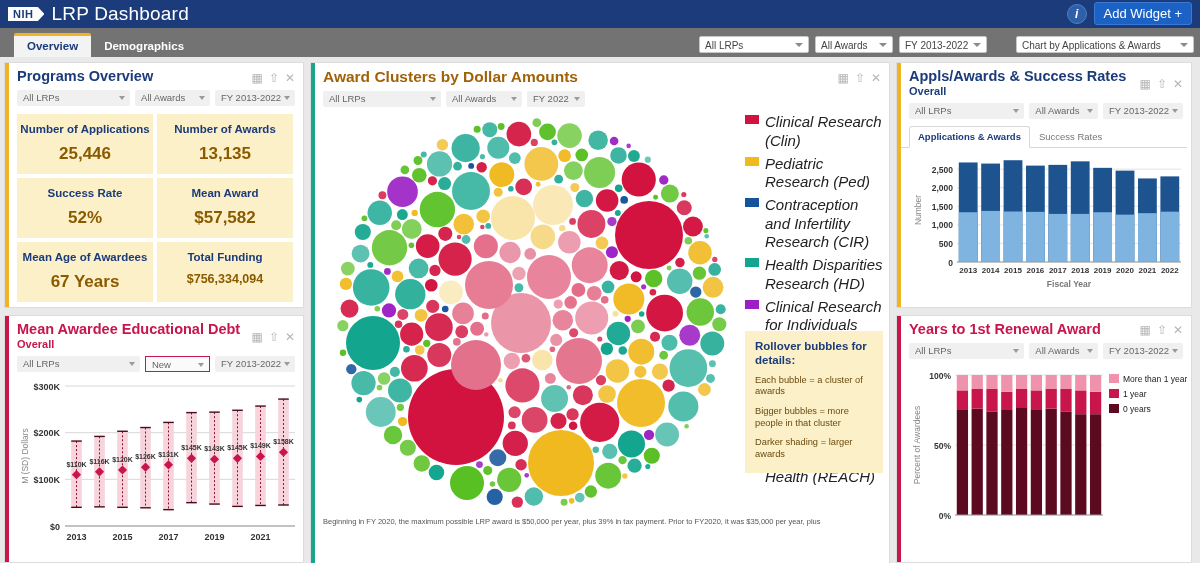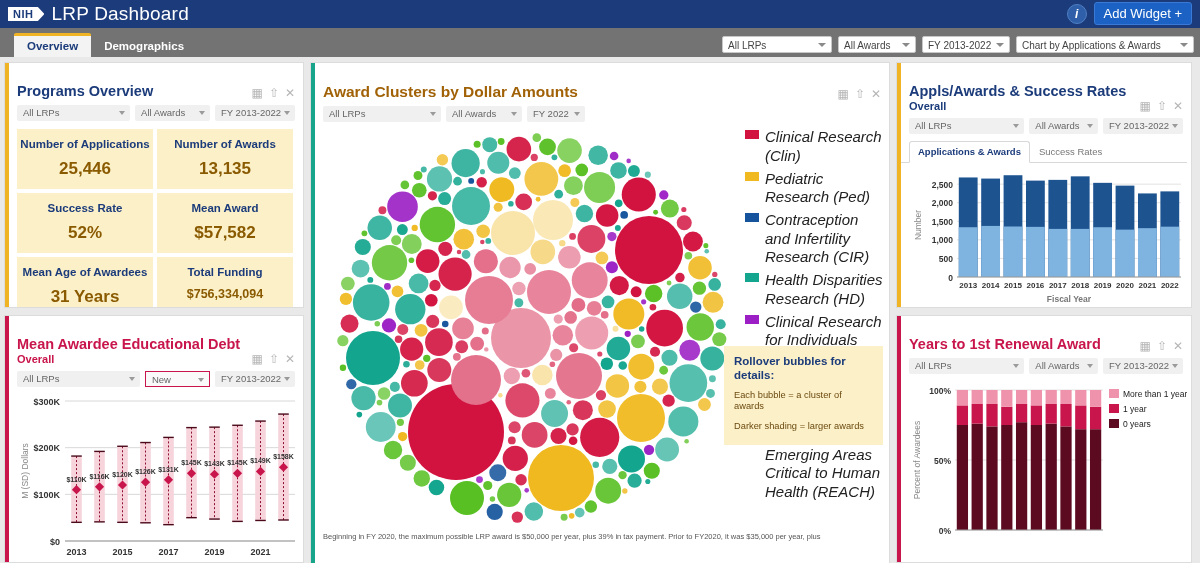--- a/index.html
+++ b/index.html
@@ -35,32 +35,32 @@
   .filters-top { position:absolute; right:6px; bottom:4px; display:flex; gap:6px; }
   .sel {
     background:#fff; border:1px solid #c7c7c7; border-radius:2px;
     font-size:10px; color:#444; padding:2px 16px 2px 5px;
     position:relative; height:17px; line-height:13px; white-space:nowrap;
   }
   .sel:after {
     content:""; position:absolute; right:5px; top:6px;
     border-left:4px solid transparent; border-right:4px solid transparent; border-top:4px solid #8a8a8a;
   }
-  .sel.w110 { width:110px; } .sel.w78 { width:78px; } .sel.w88 { width:88px; } .sel.w178 { width:178px; }
+  .sel.w110 { width:110px; } .sel.w78 { width:78px; } .sel.w88 { width:88px; } .sel.w178 { width:178px;margin-left:23px; }
   
   .board { display:flex; gap:6px; padding:5px 4px 0; height:506px; }
   .col-l { width:300px; display:flex; flex-direction:column; gap:7px; }
   .col-c { width:580px; }
   .col-r { width:296px; display:flex; flex-direction:column; gap:7px; }
   .panel { background:#fff; position:relative; border:1px solid #dcdcdc; overflow:hidden; }
   .panel:before { content:""; position:absolute; left:0; top:0; bottom:0; width:4px; }
   .panel.gold:before { background:#f0b323; }
   .panel.teal:before { background:#19a58b; }
   .panel.crim:before { background:#c8154b; }
-  .phead { padding:21px 8px 0 12px; display:flex; justify-content:space-between; align-items:flex-end; }
+  .phead { padding:6px 8px 0 12px; display:flex; justify-content:space-between; align-items:center; }
   .ptitle { font-size:14.5px; font-weight:bold; line-height:1.05; }
   .ptitle.navy { color:#1b3b7a; } .ptitle.teal { color:#a16207; } .ptitle.crim { color:#c8154b; }
   .psub { font-size:11px; font-weight:bold; margin-top:1px; }
   .psub.navy { color:#1b3b7a; } .psub.crim { color:#c8154b; }
   .picons { display:flex; gap:6px; color:#b5b5b5; flex-shrink:0; padding-top:2px; }
   .picons span { font-size:12px; line-height:1; }
   .pfilters { display:flex; gap:5px; padding:6px 8px 0 12px; }
   .sel2 {
     background:#f0f0f0; border:none; border-radius:2px; font-size:9.5px; color:#666;
     padding:3px 15px 3px 6px; position:relative; height:16px; line-height:10px; white-space:nowrap;
@@ -73,21 +73,21 @@
   .tile { background:#fcf0c8; text-align:center; padding:9px 2px 10px; }
   .tile .lbl { font-size:11.5px; font-weight:bold; color:#1b3b7a; line-height:1.2; }
   .tile .val { font-size:17px; font-weight:bold; color:#8a5a00; margin-top:7px; }
   .tile .val.sm { font-size:12.5px; }
   
   .bubble-wrap { position:relative; height:405px; margin-top:2px; }
   .legend { position:absolute; right:6px; top:4px; width:138px; }
   .lgrow { display:flex; gap:6px; margin-bottom:5px; align-items:flex-start; }
   .swatch { width:14px; height:9px; flex-shrink:0; margin-top:2px; }
   .lgtxt { font-size:15px; color:#222; line-height:1.22;font-style:italic; }
-  .rollover { position:absolute; right:6px; top:222px; width:159px; background:#fcf0c8; padding:9px 10px 12px; }
+  .rollover { position:absolute; right:6px; top:222px; width:138px; background:#fcf0c8; padding:9px 10px 12px; }
   .rollover h4 { margin:0 0 7px; font-size:11.5px; color:#1b3b7a; line-height:1.2; }
   .rollover p { margin:0 0 8px; font-size:9.3px; color:#6b4a10; line-height:1.25; }
   .rollover p:last-child { margin-bottom:0; }
   .footnote { font-size:7.5px; color:#555; padding:3px 10px 0 12px; line-height:1.3; height:14px; overflow:hidden; }
   
   .stabs { display:flex; gap:0; padding:7px 8px 0 12px; border-bottom:1px solid #d8d8d8; margin-right:4px; }
   .stab { font-size:9.5px; padding:4px 8px 4px; color:#777; border:1px solid transparent; }
   .stab.active { color:#1b3b7a; font-weight:bold; background:#fff; border:1px solid #d8d8d8; border-bottom:1px solid #fff; margin-bottom:-1px; border-radius:3px 3px 0 0; }
   .chart-area { position:relative; padding:6px 8px 2px 12px; }
   text { font-family:"Liberation Sans", sans-serif; }
@@ -145,21 +145,21 @@
         <div class="tile">
           <div class="lbl">Success Rate</div>
           <div class="val">52%</div>
         </div>
         <div class="tile">
           <div class="lbl">Mean Award</div>
           <div class="val">$57,582</div>
         </div>
         <div class="tile">
           <div class="lbl">Mean Age of Awardees</div>
-          <div class="val">31 Years</div>
+          <div class="val">67 Years</div>
         </div>
         <div class="tile">
           <div class="lbl">Total Funding</div>
           <div class="val sm">$756,334,094</div>
         </div>
       </div>
     </div>
 
     <div class="panel crim" style="height:251px;">
       <div class="phead">
@@ -557,20 +557,21 @@
           </div>
           <div class="lgrow">
             <div class="swatch" style="background:#59c024"></div>
             <div class="lgtxt">Research in Emerging Areas Critical to Human Health (REACH)</div>
           </div>
         </div>
 
         <div class="rollover">
           <h4>Rollover bubbles for details:</h4>
           <p>Each bubble = a cluster of awards</p>
+          <p>Bigger bubbles = more people in that cluster</p>
           <p>Darker shading = larger awards</p>
         </div>
       </div>
 
       <div class="footnote">Beginning in FY 2020, the maximum possible LRP award is $50,000 per year, plus 39% in tax payment. Prior to FY2020, it was $35,000 per year, plus</div>
     </div>
   </div>
 
   <div class="col-r">
 

